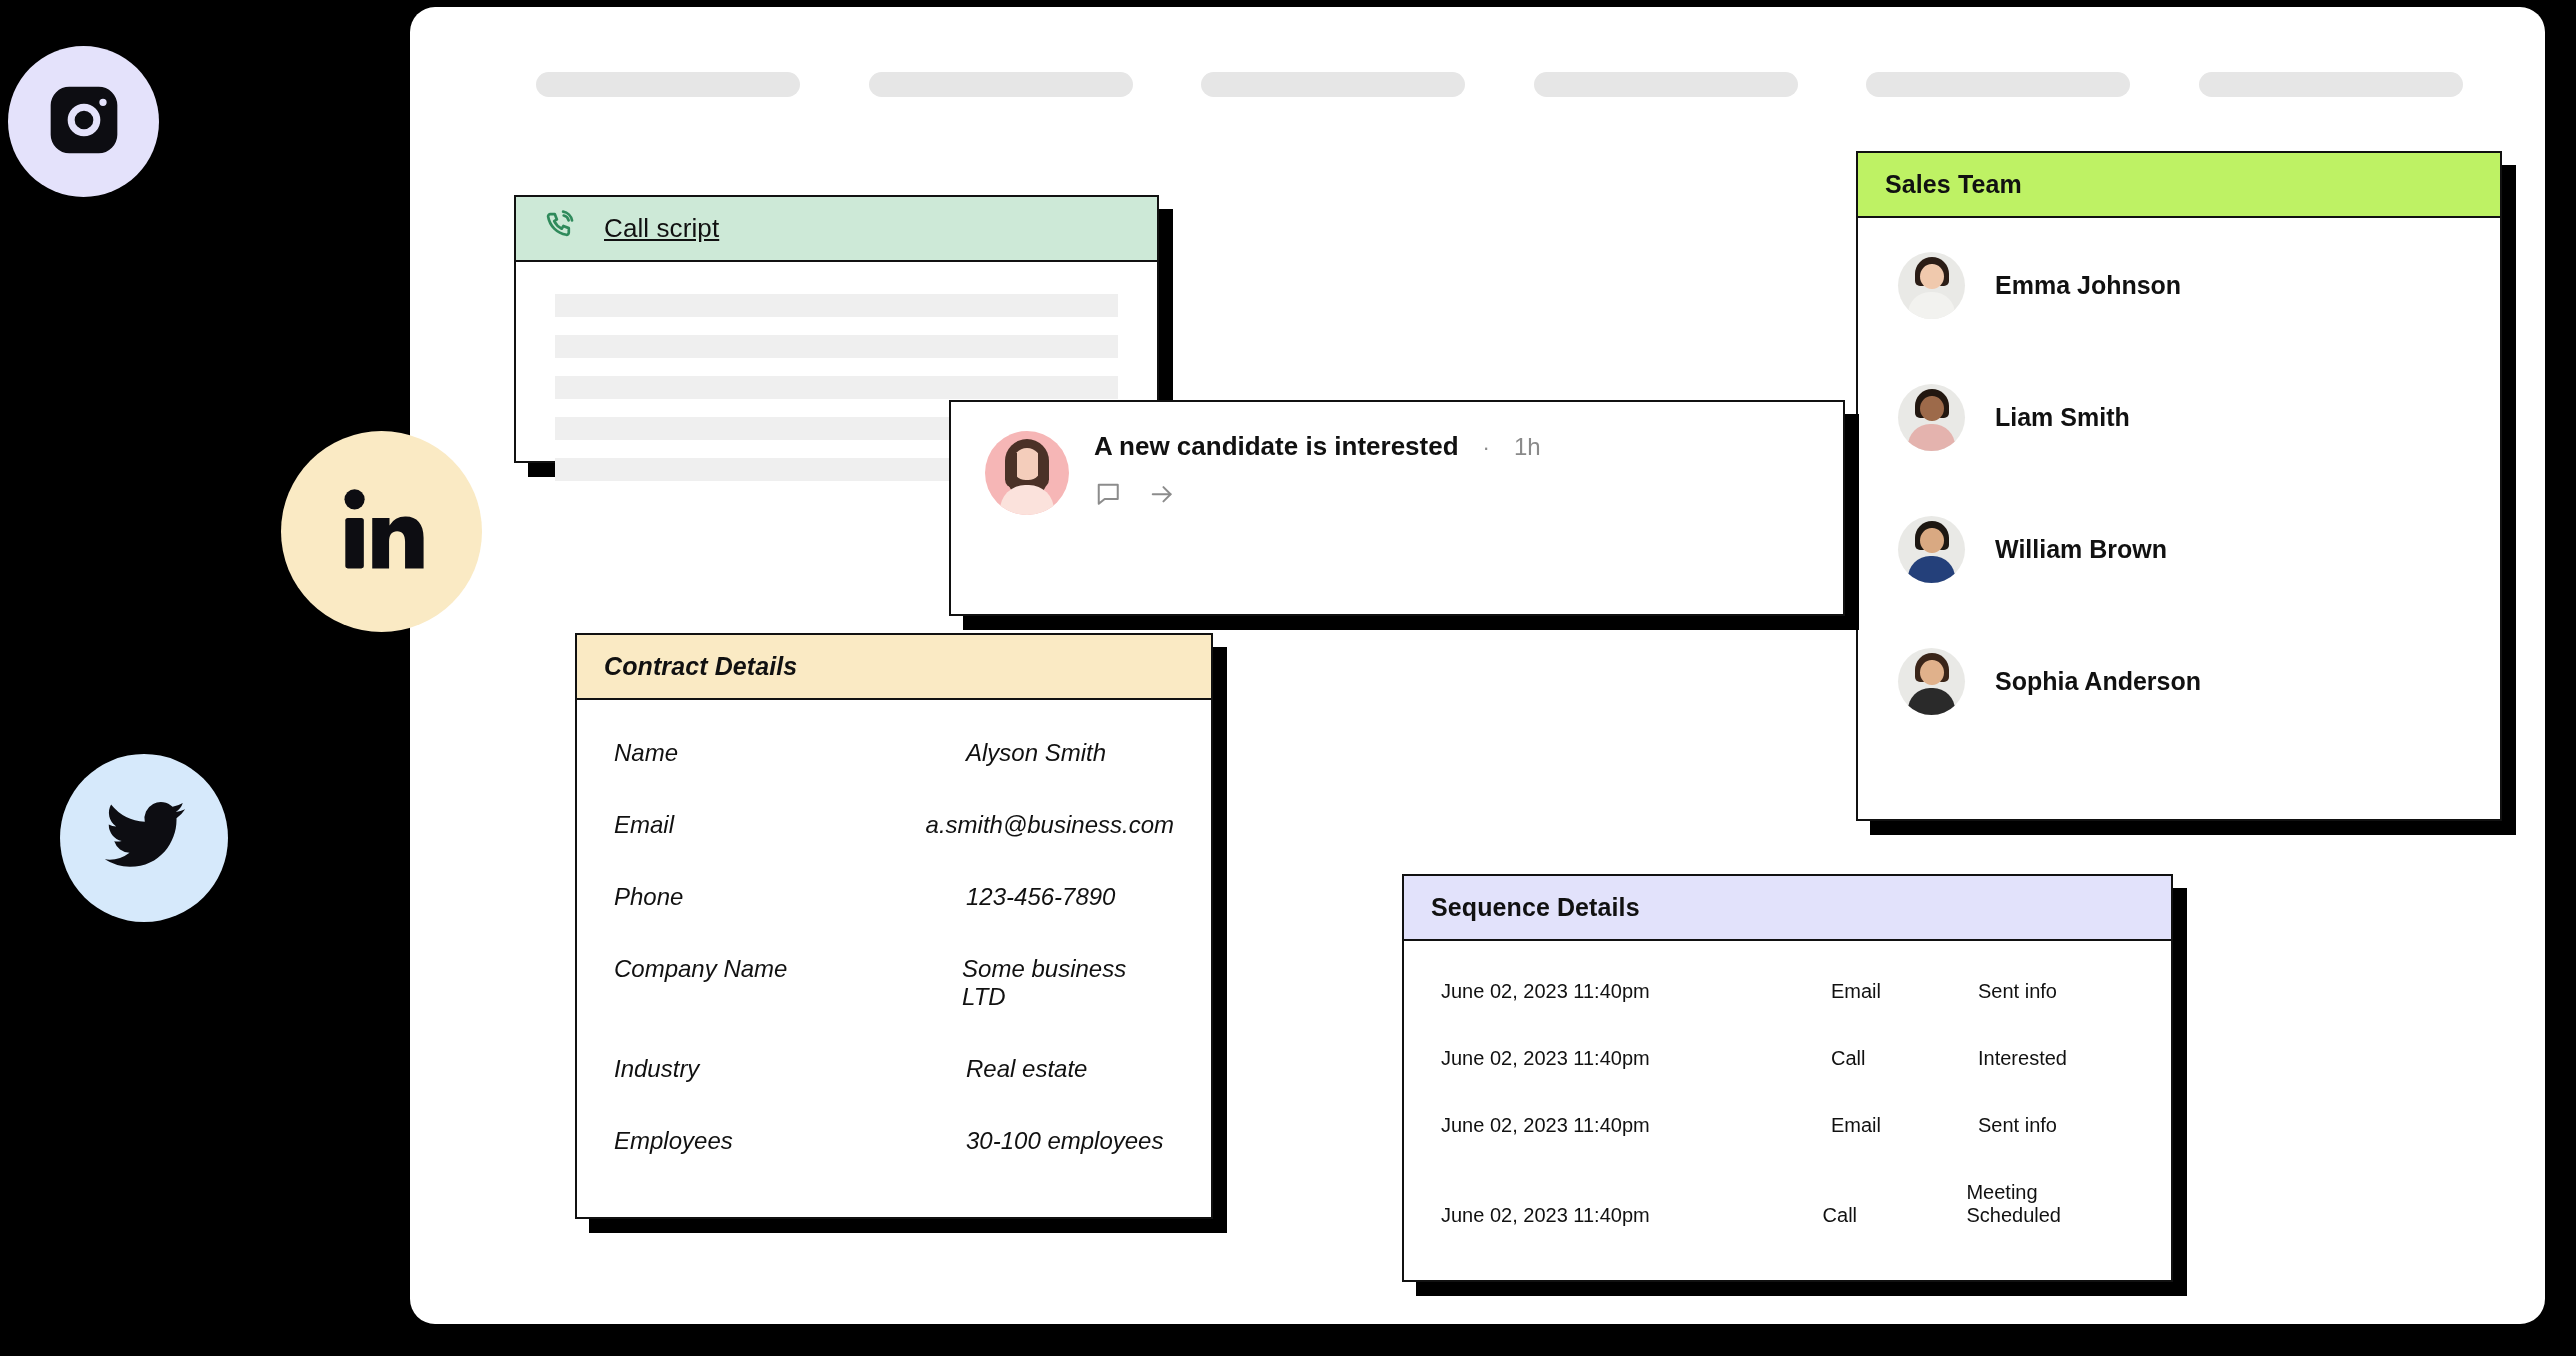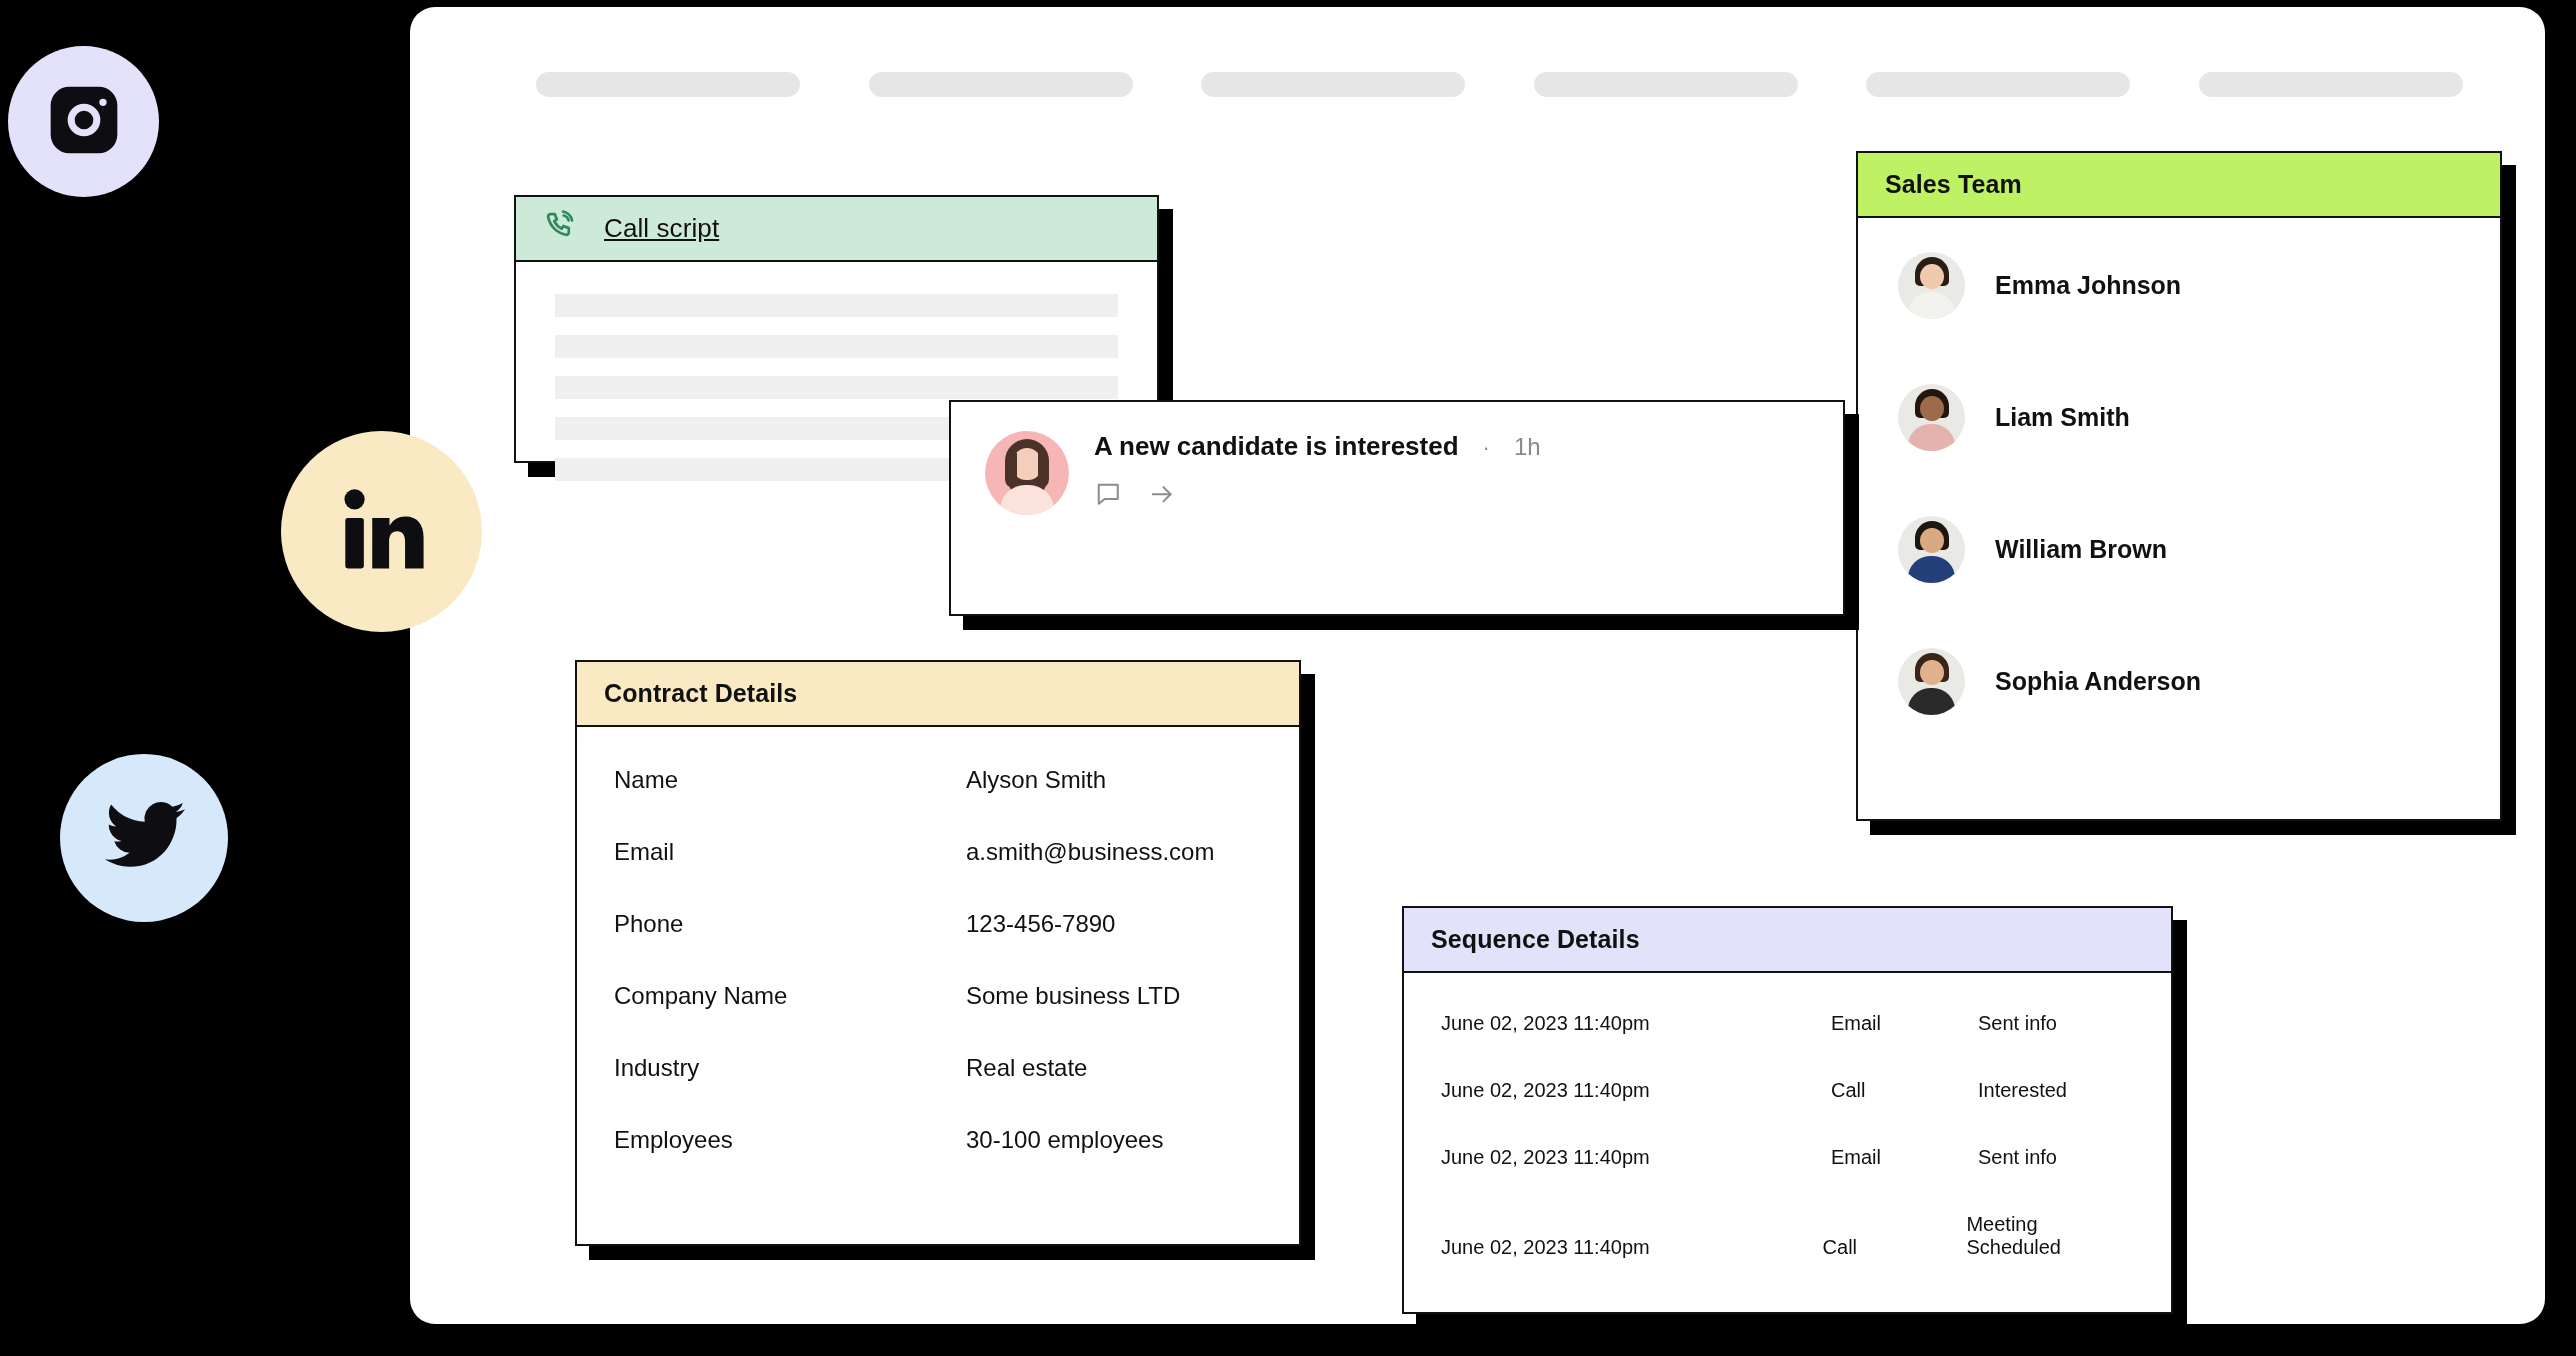--- a/index.html
+++ b/index.html
@@ -102,29 +102,29 @@
   }
   .team-name { font-size:25px; font-weight:700; }
   .ta-head { position:absolute; left:22px; top:11.7px; width:23.5px; height:25px;
              border-radius:50%; }
   .ta-hair { position:absolute; left:17px; top:5px; width:34px; height:28.5px;
              border-radius:17px 17px 5px 5px; }
   .ta-torso{ position:absolute; left:10px; top:40px; width:47px; height:30px;
              border-radius:22px 22px 0 0; }
 
   
-  #contract { left:575px; top:660px; width:726px; height:586px; }
+  #contract { left:575px; top:633px; width:638px; height:586px;font-style:italic; }
   #contract .panel-head { background:#faeac4; }
   .kv-list { padding:39px 37px 0 37px; }
   .kv-row { display:flex; margin-bottom:44px; font-size:24px; }
   .kv-key { width:352px; }
   .kv-val { }
 
   
-  #sequence { left:1402px; top:906px; width:771px; height:408px; }
+  #sequence { left:1402px; top:874px; width:771px; height:408px; }
   #sequence .panel-head { background:#e2e2fb; }
   .seq-list { padding:39px 37px 0 37px; }
   .seq-row { display:flex; margin-bottom:44px; font-size:20px;align-items:flex-end; }
   .seq-date { width:390px; }
   .seq-type { width:147px; }
   .seq-status { }
 
   
   .social {
     position:absolute; border-radius:50%;

